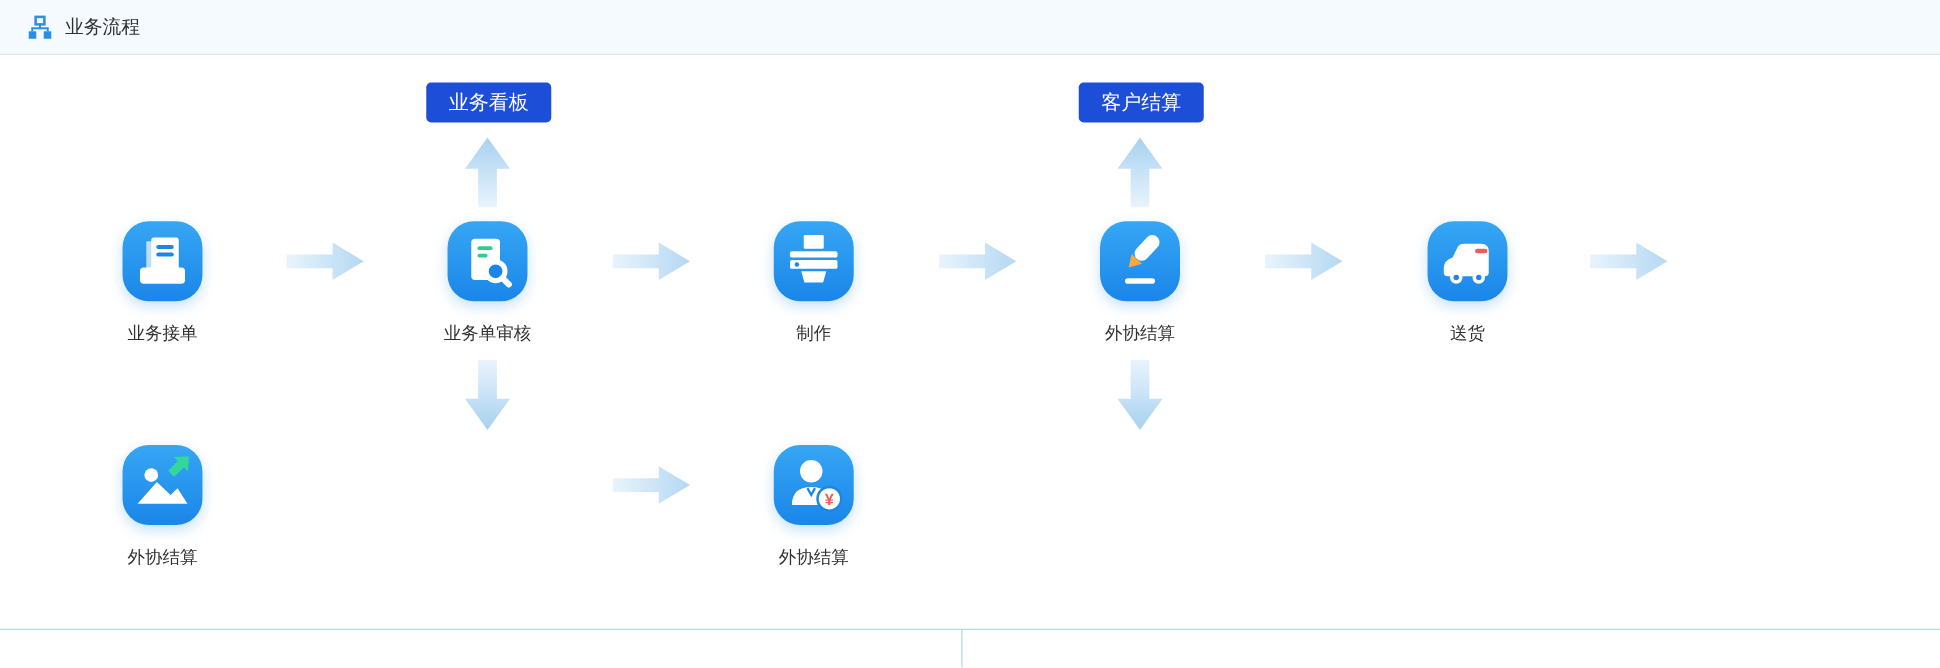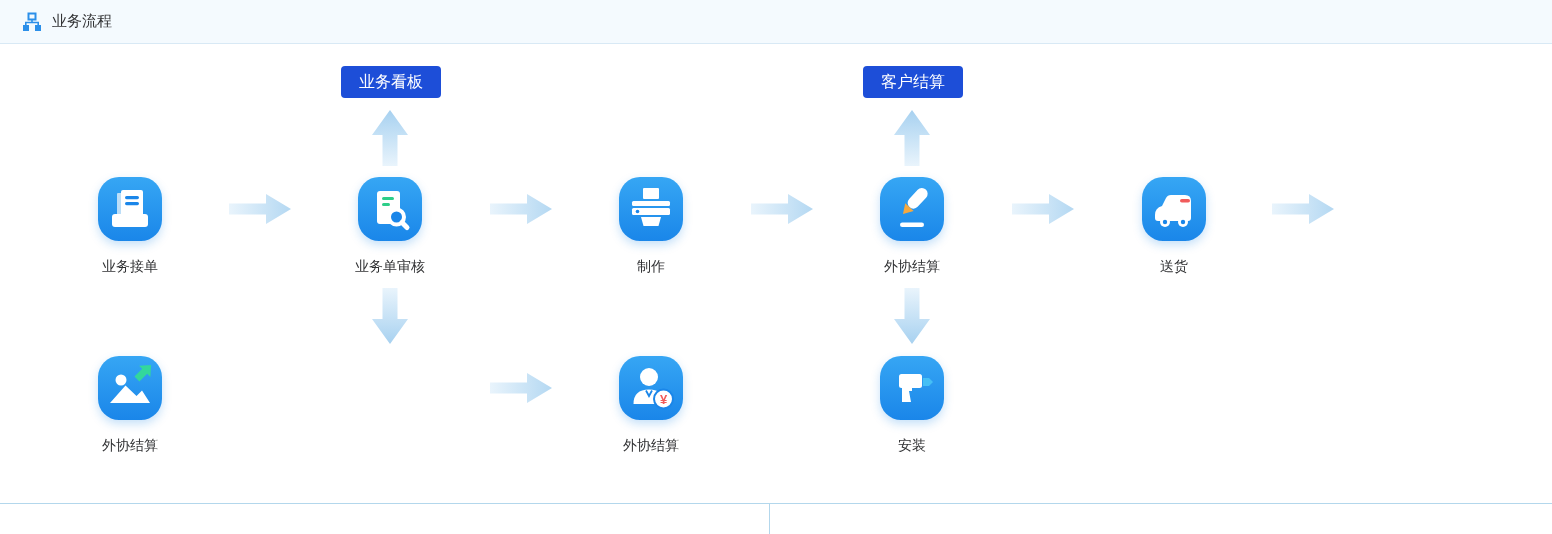--- a/index.html
+++ b/index.html
@@ -212,27 +212,17 @@
         <circle cx="30" cy="21" r="9" fill="#fff"></circle>
         <path d="M14.5 48 q0 -14.5 15.5 -14.5 q15.5 0 15.5 14.5 z" fill="#fff"></path>
         <path d="M27 34.5 l3 5.5 l3 -5.5" stroke="#1a86e9" stroke-width="1.8" fill="none"></path>
         <circle cx="44.5" cy="43" r="9.5" fill="#fff" stroke="#1a86e9" stroke-width="2"></circle>
         <text x="44.5" y="48" font-size="13" font-weight="bold" fill="#f15b5b" text-anchor="middle">¥</text>
       </svg>
     </div>
     <div class="node-label">外协结算</div>
   </div>
 
-  <div class="node" style="left:842px;top:311px">
-    <div class="tile">
-      <svg width="64" height="64" viewBox="0 0 64 64">
-        <rect x="19" y="18" width="23" height="14" rx="2.5" fill="#fff"></rect>
-        <path d="M22 32 h10 v3 h-3 l2 11 h-9 z" fill="#fff"></path>
-        <polygon points="43,22 49,22 53,26 49,30 43,30" fill="#45bff5"></polygon>
-      </svg>
-    </div>
-    <div class="node-label">安装</div>
-  </div>
 
 </div>
 
 <div class="bottom-hline"></div>
 <div class="bottom-vline"></div>
 
 </body></html>

